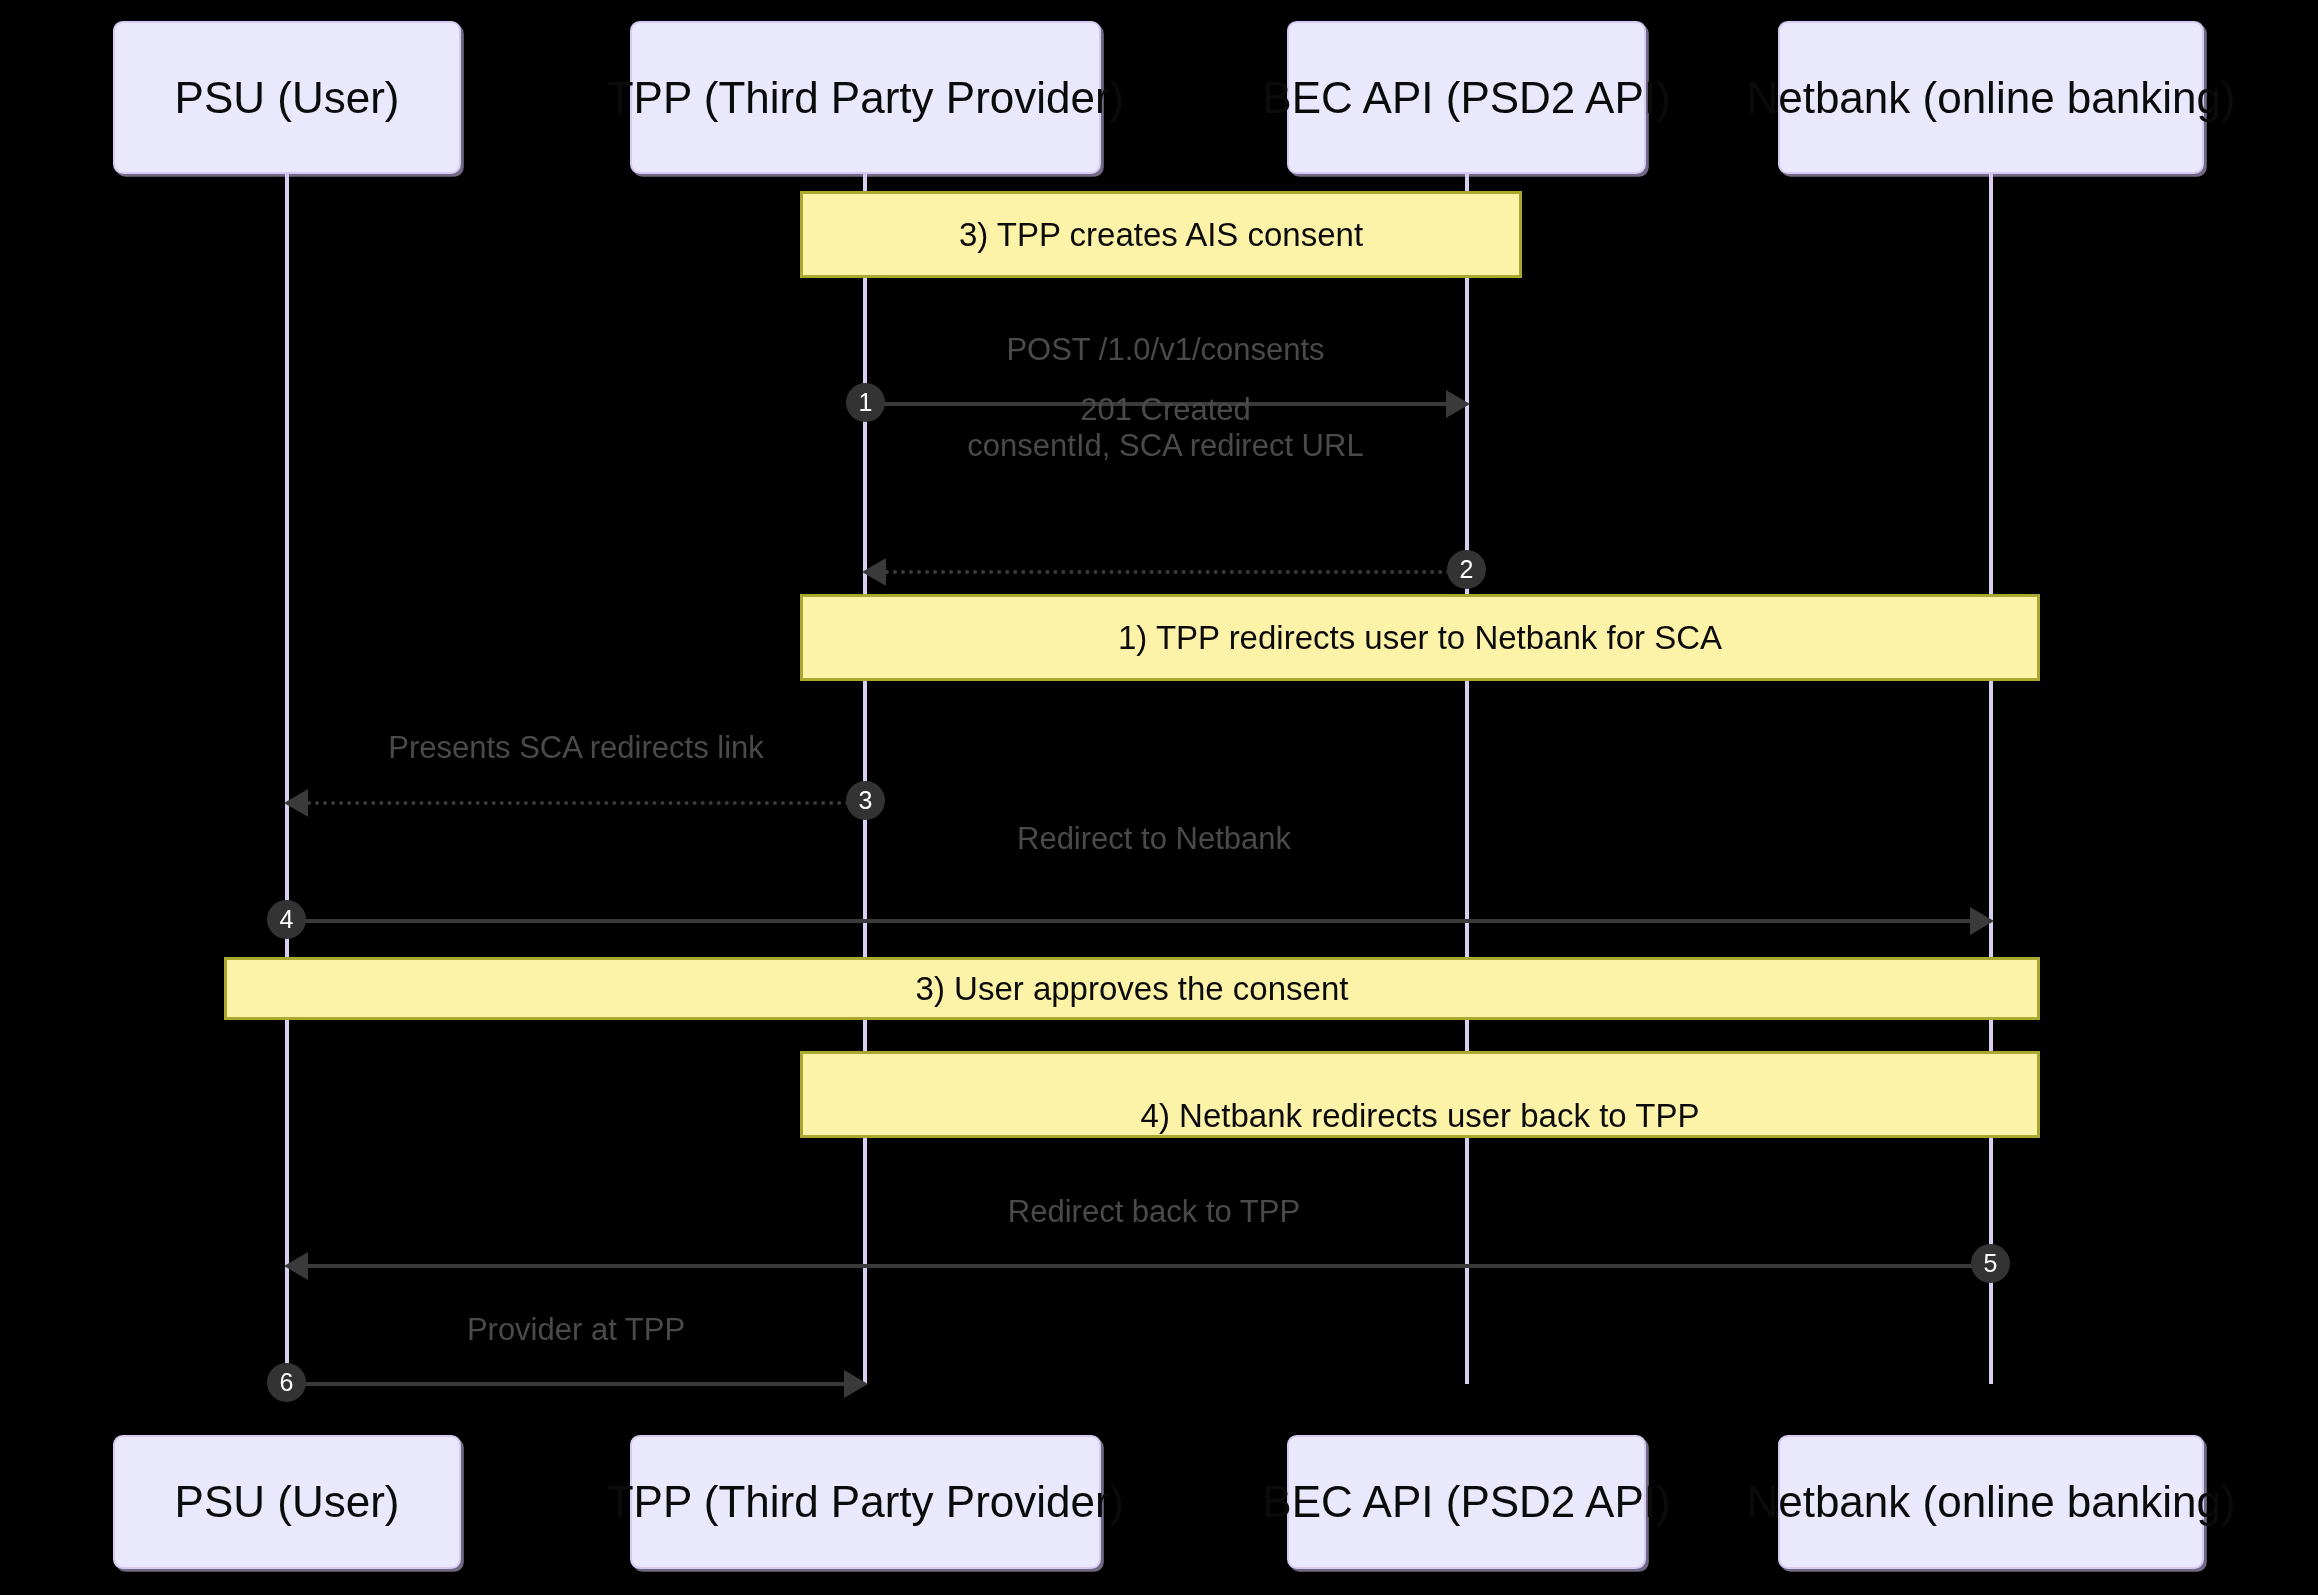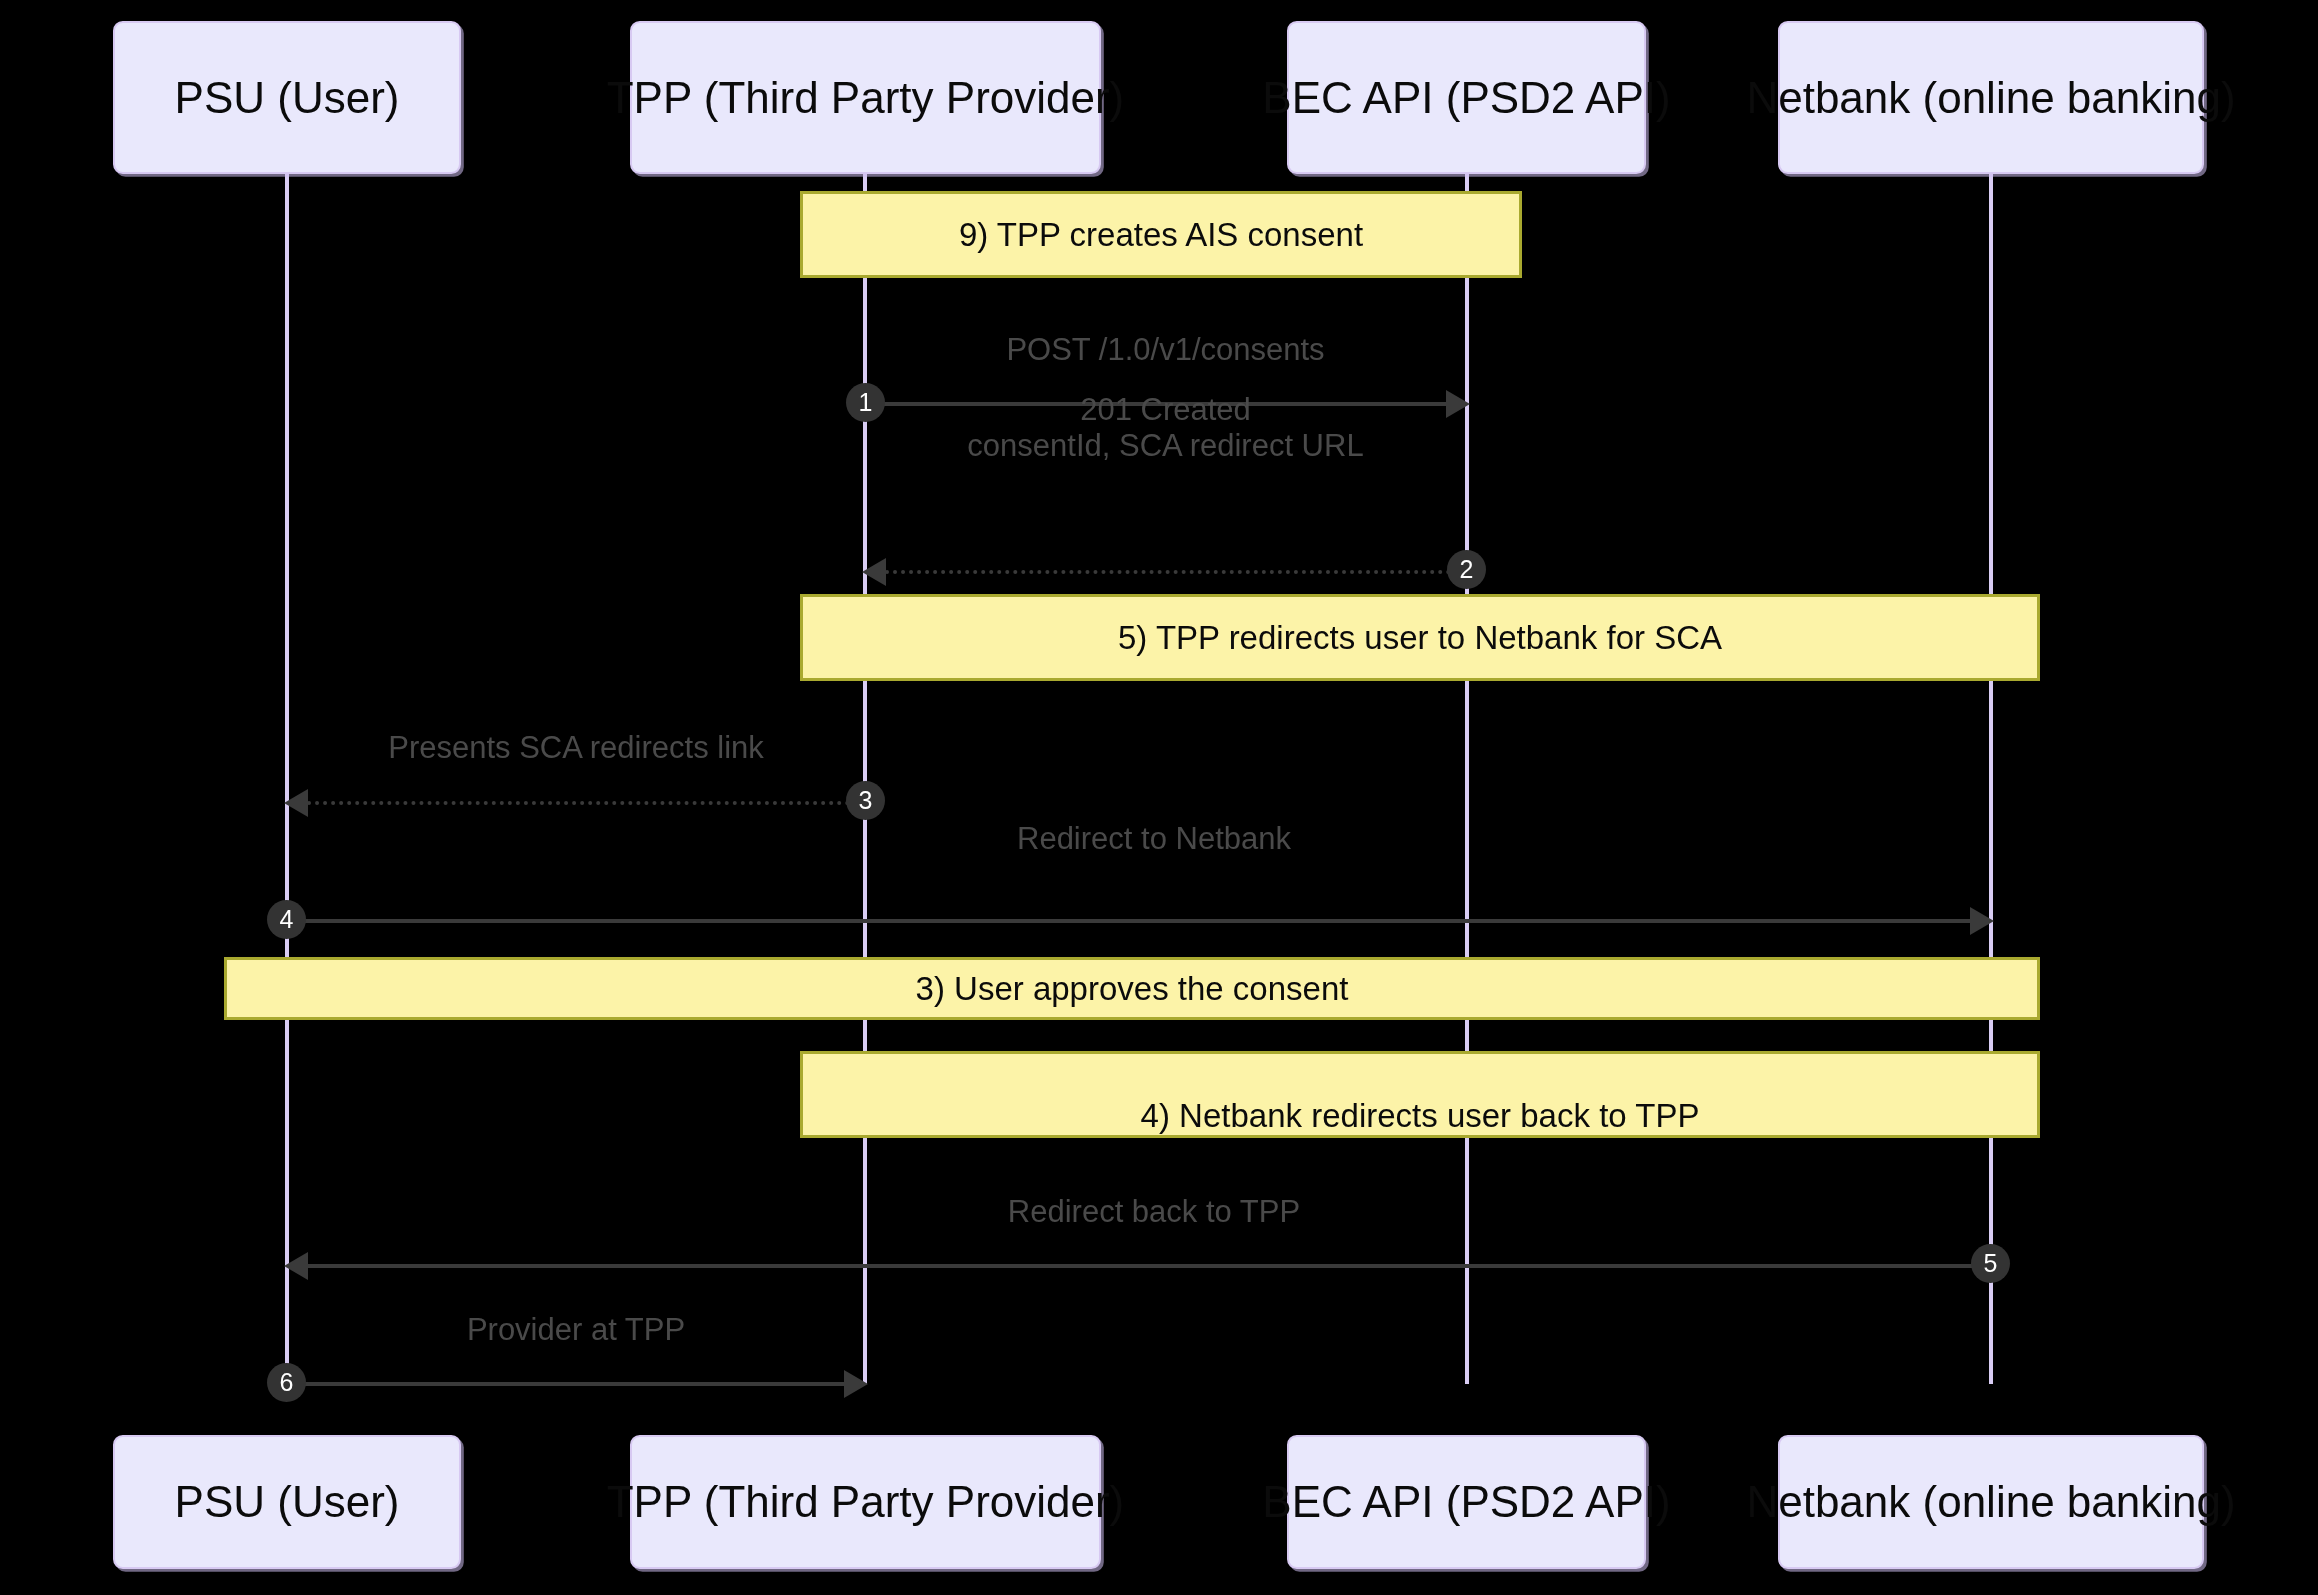--- a/index.html
+++ b/index.html
@@ -166,24 +166,24 @@
       </div>
       <div class="message" style="left: 0px; top: 0px;">
         <div class="msg-line" style="left: 287px; top: 1382px; width: 559px;"></div>
         <div class="arrowhead right" style="top: 1370px; left: 844px;"></div>
         <div class="msg-label" style="left: 287px; width: 578px; top: 1312px;">Provider at TPP</div>
         <div class="seq-badge" style="left: 267px; top: 1363px;">6</div>
       </div>
     </div>
   <div id="notes-layer">
       <div class="note" style="left: 800px; top: 191px; width: 722px; height: 87px;">
-        <span class="note-label">9) TPP creates AIS consent</span>
+        <span class="note-label">3) TPP creates AIS consent</span>
       </div>
       <div class="note" style="left: 800px; top: 594px; width: 1240px; height: 87px;">
-        <span class="note-label">5) TPP redirects user to Netbank for SCA</span>
+        <span class="note-label">1) TPP redirects user to Netbank for SCA</span>
       </div>
       <div class="note" style="left: 224px; top: 957px; width: 1816px; height: 63px;">
         <span class="note-label">3) User approves the consent</span>
       </div>
       <div class="note" style="left: 800px; top: 1051px; width: 1240px; height: 87px; align-items: flex-end;">
         <span class="note-label">4) Netbank redirects user back to TPP</span>
       </div>
     </div>
   <div id="participants-top-layer">
       <div class="participant" style="left: 113px; top: 21px; width: 348px; height: 153px;">

